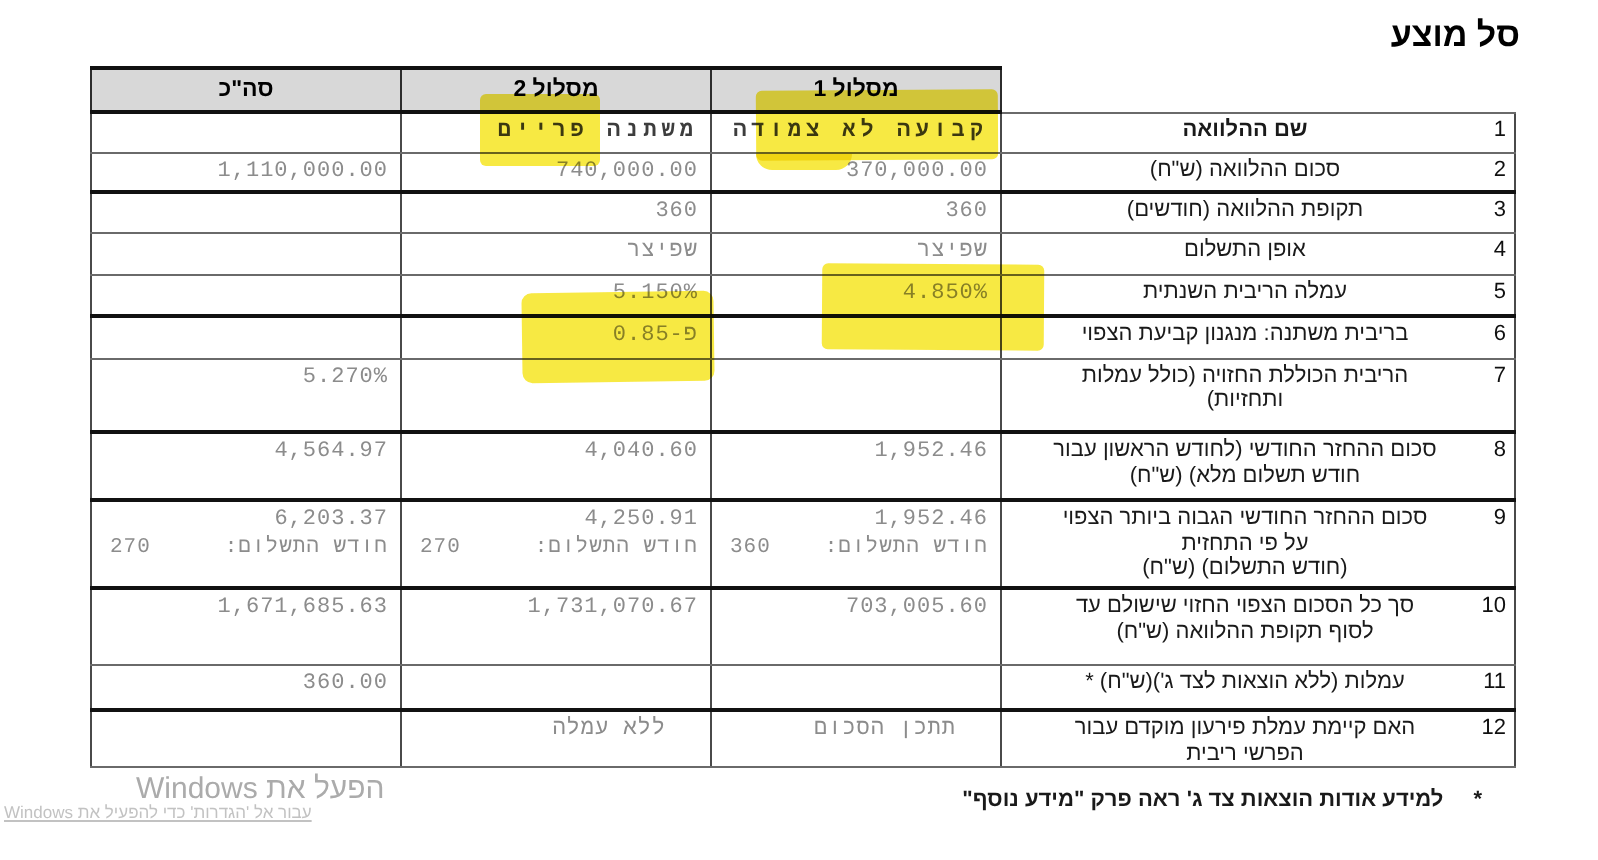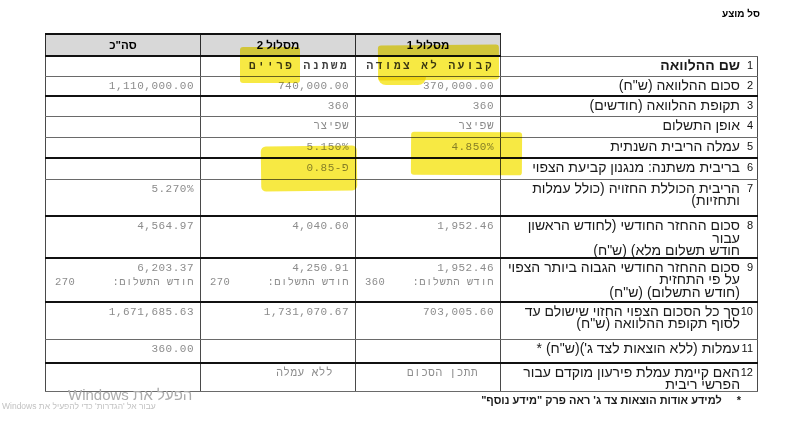--- a/index.html
+++ b/index.html
@@ -1,53 +1,53 @@
 <!DOCTYPE html>
 <html style="--highlight: #f7e733; --header-bg: #d8d8d8; --value-text: #8c8c8c; --label-text: #1a1a1a; --grid-thin: #6a6a6a; --grid-thick: #111111; --watermark: #ababab;"><head>
 <meta charset="utf-8">
 <style>
   html,body{margin:0;padding:0;background:#fff;}
   .page{position:relative;width:799px;height:430px;background:#fff;overflow:hidden;
         font-family:"Liberation Sans",sans-serif;}
-  .title{position:absolute;top:8px;right:39px;font-size:10px;font-weight:bold;
+  .title{position:absolute;top:8px;right:39px;font-size:17px;font-weight:bold;
          color:#000;direction:rtl;}
   table.loan{position:absolute;top:33px;left:45px;width:712px;border-collapse:collapse;
          table-layout:fixed;direction:rtl;}
   th,td{padding:0;margin:0;}
   th.val-h{background:var(--header-bg,#d8d8d8);border:1px solid #2c2c2c;
          border-top:2px solid var(--grid-thick,#111);border-bottom:2px solid var(--grid-thick,#111);
          font-size:11.5px;font-weight:bold;color:#000;text-align:center;height:20px;}
   th.label-h{border:none;border-bottom:1px solid var(--grid-thin,#6a6a6a);background:transparent;}
   td.c{border:1px solid #4a4a4a;border-top:none;border-bottom:1px solid var(--grid-thin,#6a6a6a);
          vertical-align:top;}
   tr.thick td.c{border-bottom:2px solid var(--grid-thick,#111);}
   td.label-cell{position:relative;}
   .rownum{position:absolute;right:4px;top:2px;font-size:11px;color:#101010;}
-  .rowlabel{font-size:14px;line-height:12.5px;color:var(--label-text,#1a1a1a);
-         white-space:pre-line;text-align:right;direction:rtl;padding:2px 17px 0 4px;}
+  .rowlabel{font-size:11px;line-height:12.5px;color:var(--label-text,#1a1a1a);
+         white-space:pre-line;text-align:center;direction:rtl;padding:2px 17px 0 4px;}
   tr.first-row .rowlabel{font-weight:bold;}
   .vmain{font-family:"Liberation Mono","DejaVu Sans Mono","DejaVu Sans",monospace;
          font-size:11px;line-height:13px;color:var(--value-text,#8c8c8c);
          text-align:right;direction:rtl;padding:3px 6px 0 4px;letter-spacing:0.5px;min-height:13px;}
   tr.first-row .vmain{font-weight:bold;color:#3d3d3d;letter-spacing:2.5px;}
   tr.pad-row .vmain{padding-right:22px;}
   .vsub{font-family:"Liberation Mono","DejaVu Sans Mono","DejaVu Sans",monospace;
          font-size:10.5px;color:var(--value-text,#8c8c8c);display:flex;
          justify-content:space-between;direction:rtl;padding:1px 6px 0 9px;letter-spacing:0.5px;}
   .hl{position:absolute;background:var(--highlight,#f7e733);mix-blend-mode:multiply;
          opacity:.92;border-radius:3px;pointer-events:none;}
   .hl-a{left:378px;top:45px;width:121px;height:35px;transform:rotate(-.4deg);}
   .hl-a2{left:378px;top:77px;width:48px;height:8px;border-radius:0 0 8px 8px;}
   .hl-b{left:240px;top:47px;width:60px;height:36px;}
   .hl-c{left:411px;top:132px;width:111px;height:43px;transform:rotate(.4deg);}
   .hl-d{left:261px;top:146px;width:96px;height:45px;transform:rotate(-.8deg);border-radius:5px;}
   .footnote{position:absolute;top:394px;right:58px;direction:rtl;display:flex;gap:15px;
          font-size:11px;font-weight:bold;color:#1a1a1a;}
   .wm1{position:absolute;left:68px;top:386px;font-size:15px;color:var(--watermark,#ababab);direction:rtl;}
-  .wm2{position:absolute;left:2px;top:401px;font-size:8.5px;color:#c2c2c2;direction:rtl;}
+  .wm2{position:absolute;left:2px;top:401px;font-size:8.5px;color:#c2c2c2;direction:rtl;text-decoration:underline;}
 </style>
 </head>
 <body>
 
 <div class="page">
 
   <div class="title">סל מוצע</div>
 
   <table class="loan">
     <colgroup>

